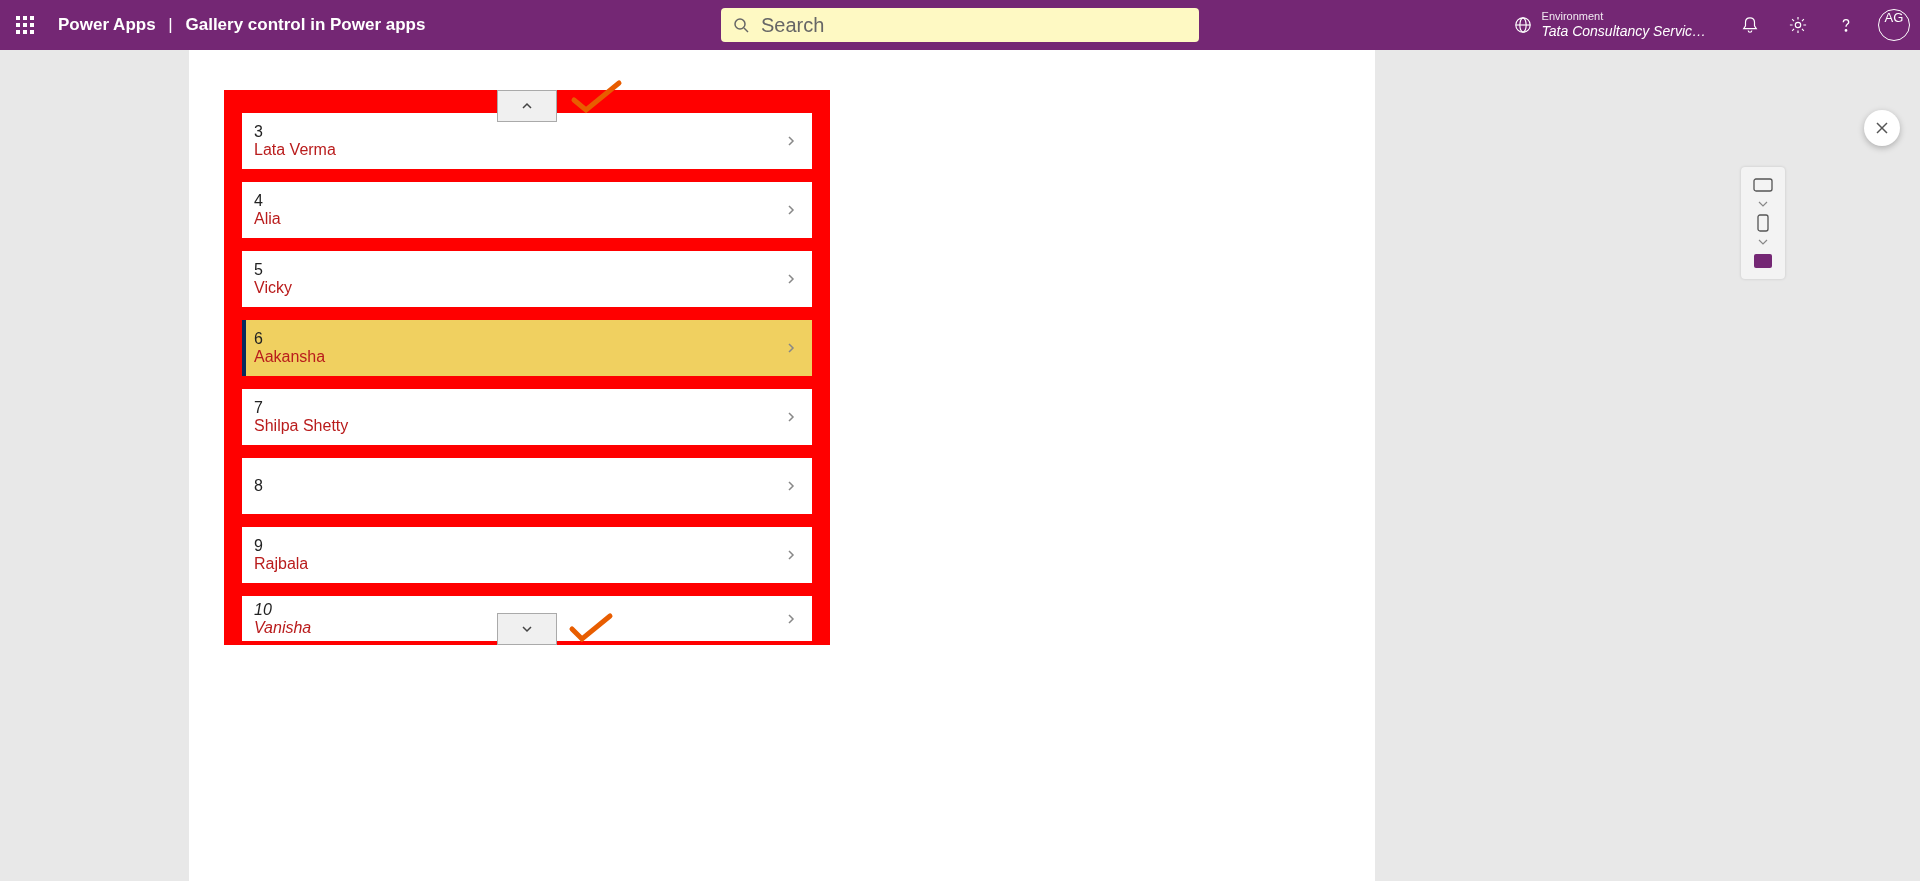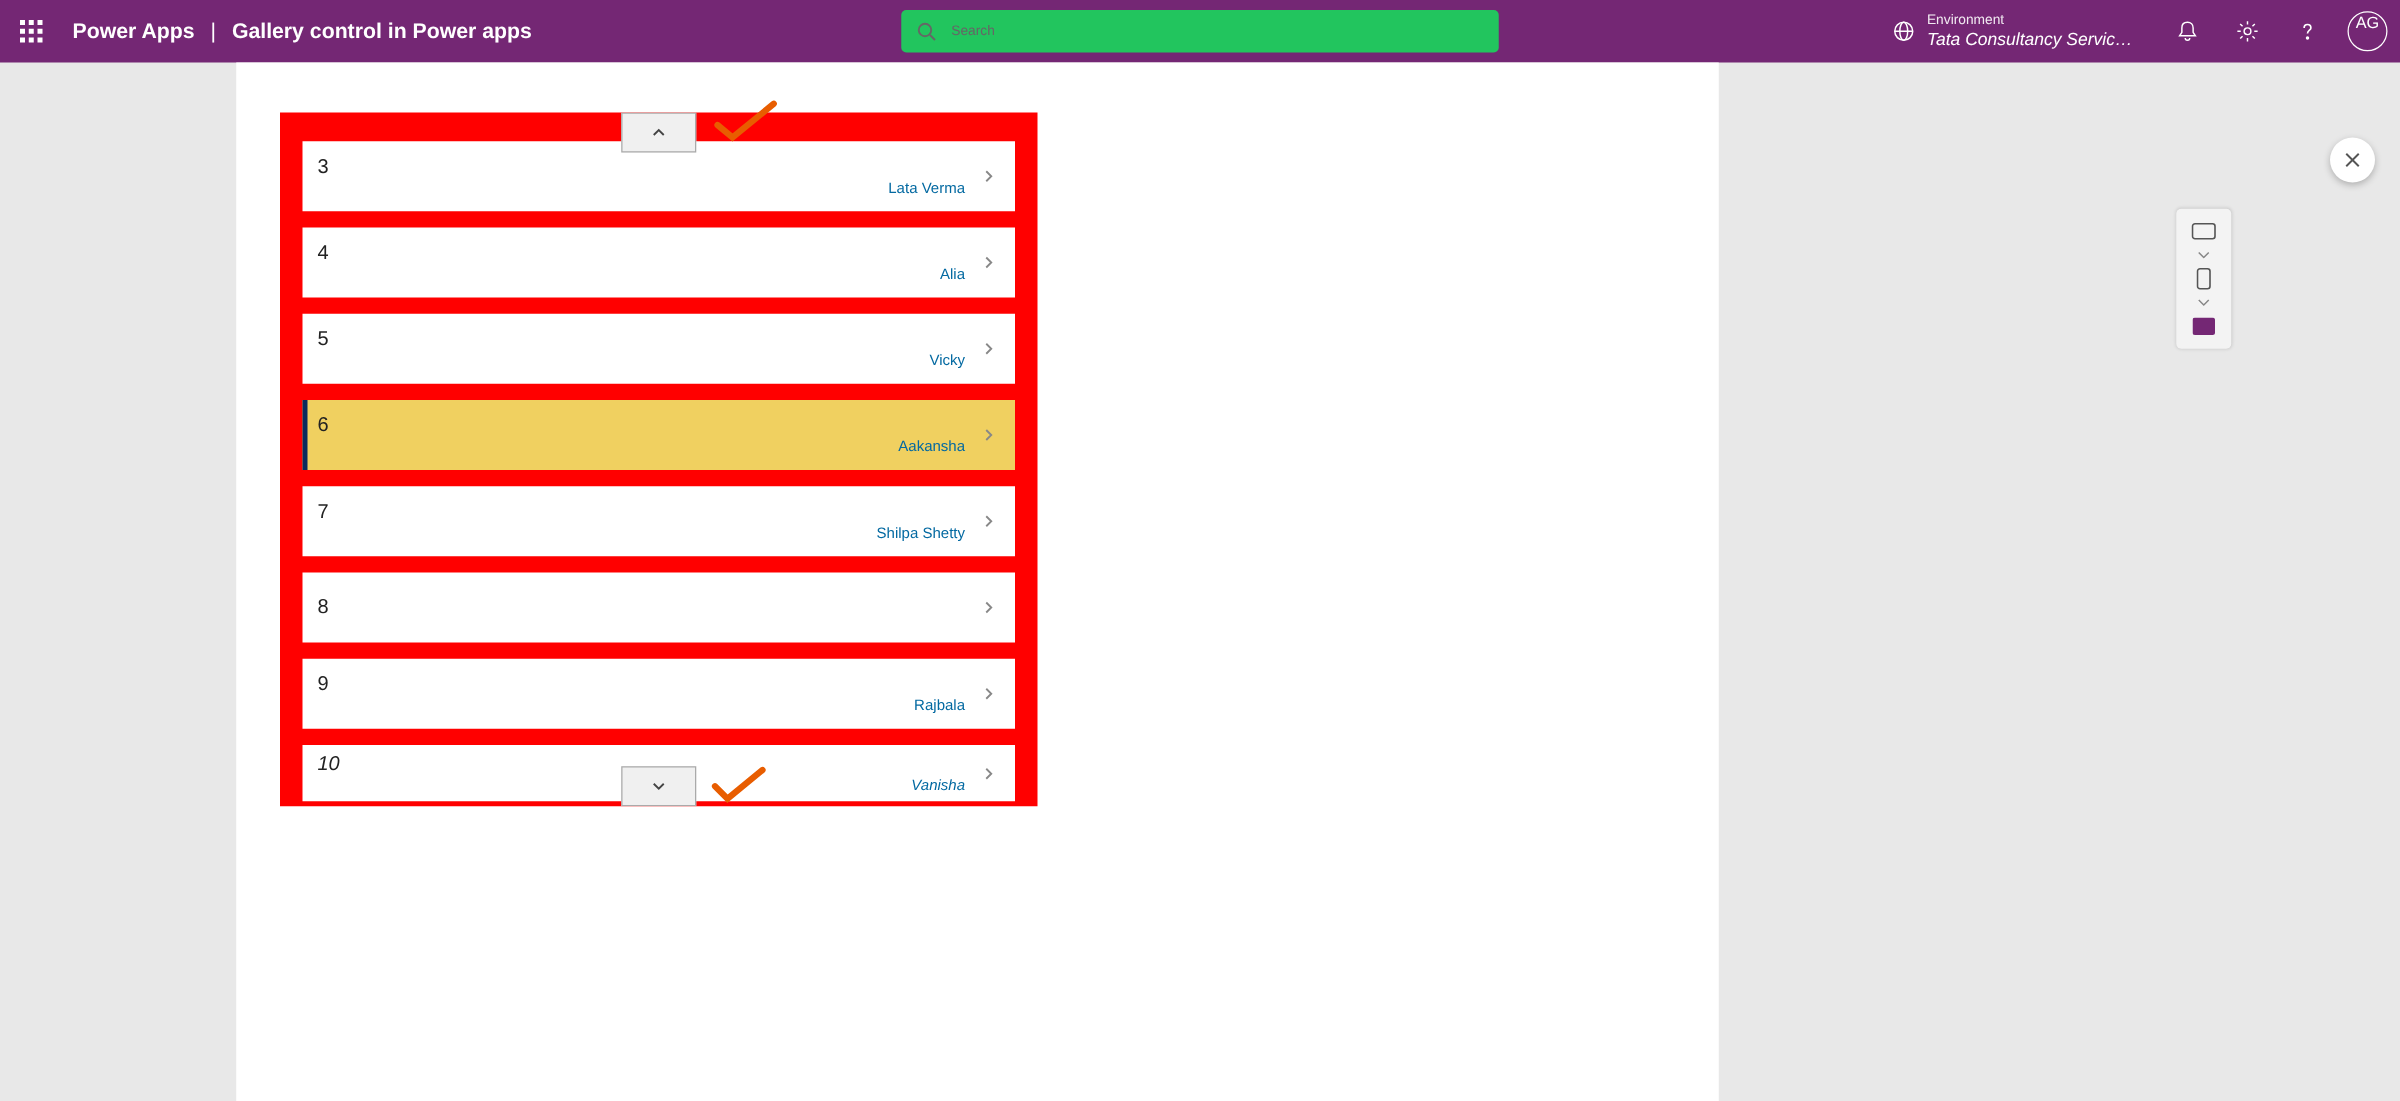--- a/index.html
+++ b/index.html
@@ -56,23 +56,23 @@
       position: absolute;
       left: 50%;
       transform: translateX(-50%);
       width: 478px;
     }
     .search {
       width: 100%;
       height: 34px;
       border-radius: 4px;
       border: none;
-      background: #22c55e;
+      background: #fef9c3;
       padding: 0 12px 0 40px;
-      font-size: 11px;
+      font-size: 20px;
       color: #333;
     }
     .search::placeholder {
       color: #666;
     }
     .search-icon {
       position: absolute;
       left: 12px;
       top: 50%;
       transform: translateY(-50%);
@@ -191,23 +191,22 @@
     .row.selected {
       background: #f0d060;
       border-left: 4px solid #0a2a5c;
       padding-left: 8px;
     }
     .row .num {
       font-size: 16px;
       color: #222;
     }
     .row .name {
-      font-size: 12px;
-      color: #0369a1;
-      text-align: right;
+      font-size: 16px;
+      color: #b91c1c;
     }
     .row .chev {
       position: absolute;
       right: 14px;
       top: 50%;
       transform: translateY(-50%);
       color: #888;
     }
     .row.last {
       height: 45px;

